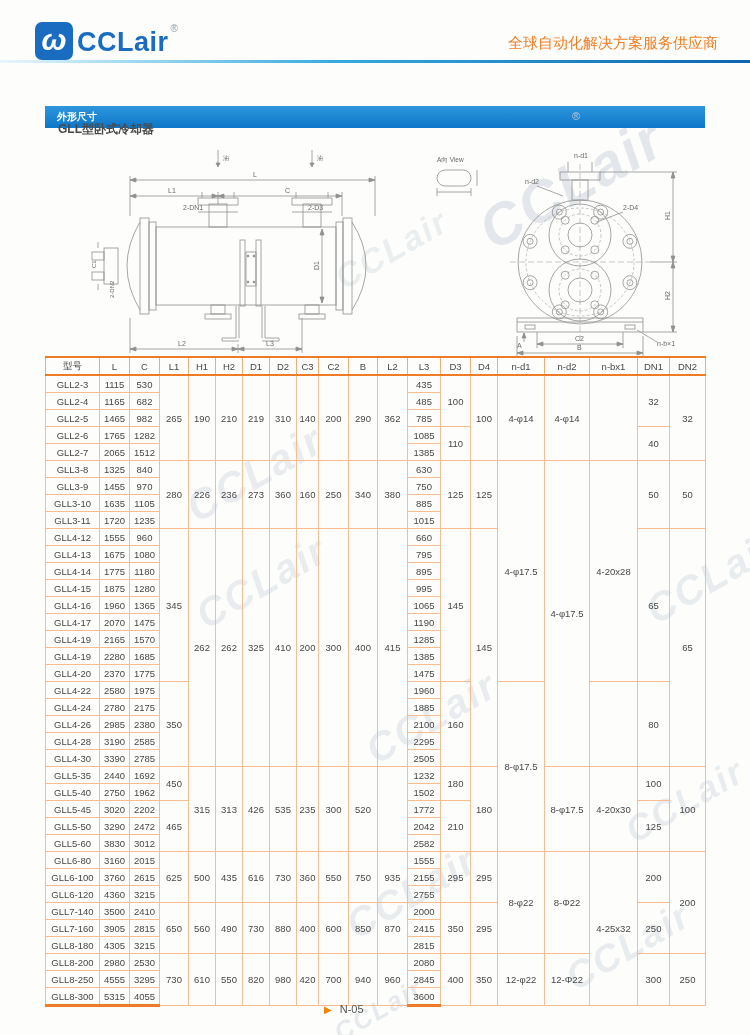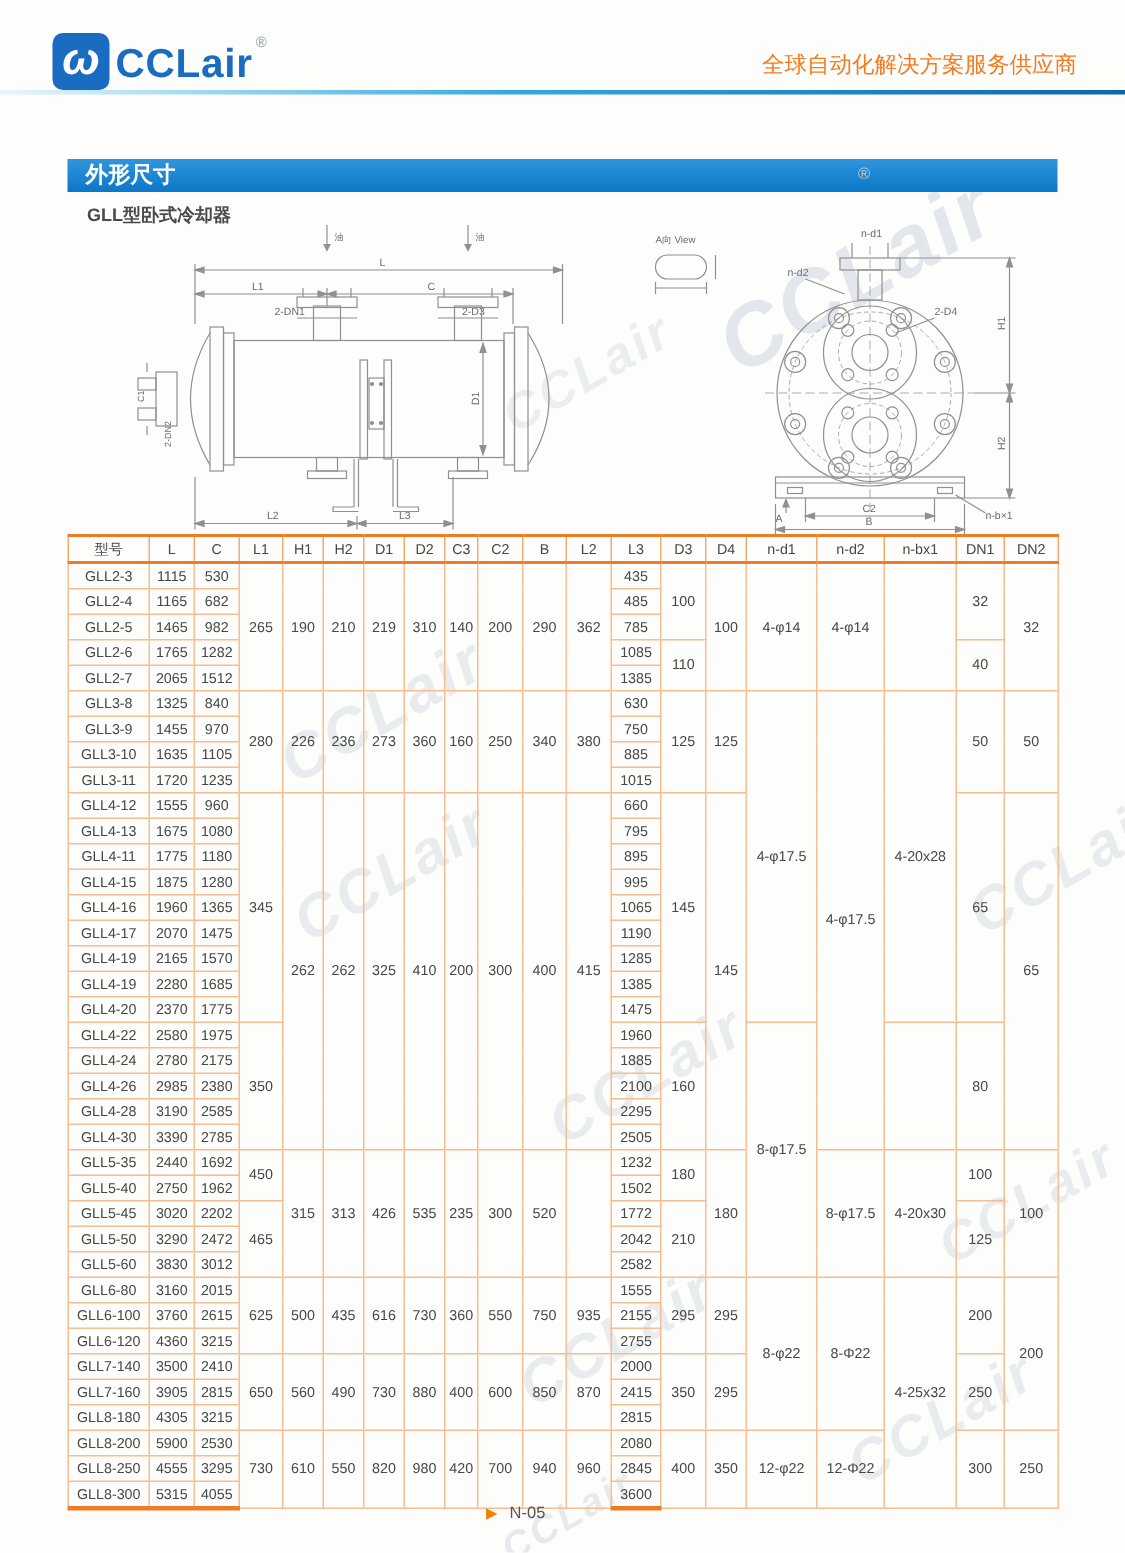--- a/index.html
+++ b/index.html
@@ -10,22 +10,22 @@
   .logo-box{width:38px;height:38px;background:#1a6cc0;border-radius:7px;color:#fff;
             font-weight:bold;font-style:italic;font-size:30px;line-height:36px;text-align:center;}
   .logo-text{color:#1a6cc0;font-weight:bold;font-size:27px;line-height:40px;margin-left:4px;letter-spacing:0.5px;}
   .logo-reg{color:#8a9aa8;font-size:10px;vertical-align:top;line-height:14px;margin-left:2px;}
   .slogan{position:absolute;right:32px;top:34px;color:#f47b20;font-weight:normal;font-size:15px;}
   .divider{position:absolute;left:0;top:60px;width:750px;height:3px;
            background:linear-gradient(to right,#e8f6fc,#35aade 45%,#0c66b0);}
   
   .section-bar{position:absolute;left:45px;top:106px;width:660px;height:22px;
                background:linear-gradient(#2f96dd,#0c77c8);color:#fff;font-weight:bold;
-               font-size:15px;line-height:22px;padding-left:12px;box-sizing:border-box;}
-  .caption{position:absolute;left:58px;top:135px;font-size:12px;font-weight:bold;color:#4a4a4a;}
+               font-size:10px;line-height:22px;padding-left:12px;box-sizing:border-box;}
+  .caption{position:absolute;left:58px;top:121px;font-size:12px;font-weight:bold;color:#4a4a4a;}
   .ghost-reg{position:absolute;left:572px;top:110px;color:#c3c9ce;font-size:11px;}
   
   .svgbox{position:absolute;}
   svg text{fill:#6a6a6a;font-family:"Liberation Sans",sans-serif;}
   
   .dims{position:absolute;left:45px;top:356px;border-collapse:collapse;table-layout:fixed;
         font-size:9.5px;color:#474747;}
   .dims th{font-weight:normal;height:16px;border:1px solid #f2ab76;border-top:2px solid #ee7c26;
            border-bottom:2px solid #ee7c26;padding:0;}
   .dims td{border:1px solid #f6bd92;height:16px;padding:0;text-align:center;overflow:hidden;
@@ -421,21 +421,21 @@
           <td rowspan="9">65</td>
           <td rowspan="14">65</td>
         </tr>
         <tr>
           <td>GLL4-13</td>
           <td>1675</td>
           <td>1080</td>
           <td>795</td>
         </tr>
         <tr>
-          <td>GLL4-11</td>
+          <td>GLL4-14</td>
           <td>1775</td>
           <td>1180</td>
           <td>895</td>
         </tr>
         <tr>
           <td>GLL4-15</td>
           <td>1875</td>
           <td>1280</td>
           <td>995</td>
         </tr>
@@ -611,21 +611,21 @@
           <td>2415</td>
         </tr>
         <tr>
           <td>GLL8-180</td>
           <td>4305</td>
           <td>3215</td>
           <td>2815</td>
         </tr>
         <tr>
           <td>GLL8-200</td>
-          <td>5900</td>
+          <td>2980</td>
           <td>2530</td>
           <td rowspan="3">730</td>
           <td rowspan="3">610</td>
           <td rowspan="3">550</td>
           <td rowspan="3">820</td>
           <td rowspan="3">980</td>
           <td rowspan="3">420</td>
           <td rowspan="3">700</td>
           <td rowspan="3">940</td>
           <td rowspan="3">960</td>

